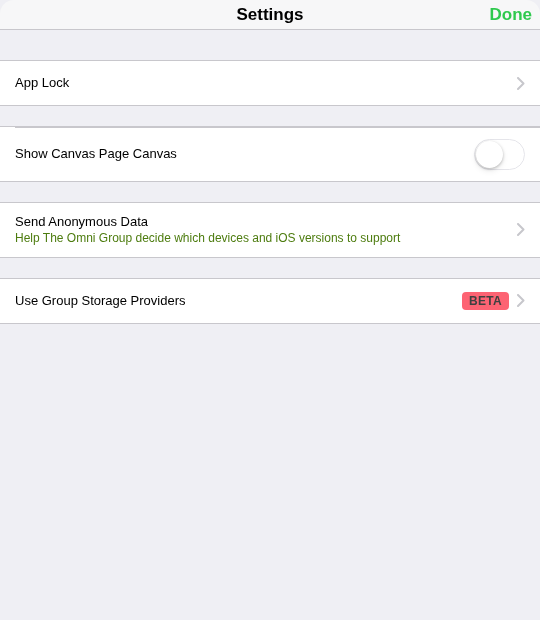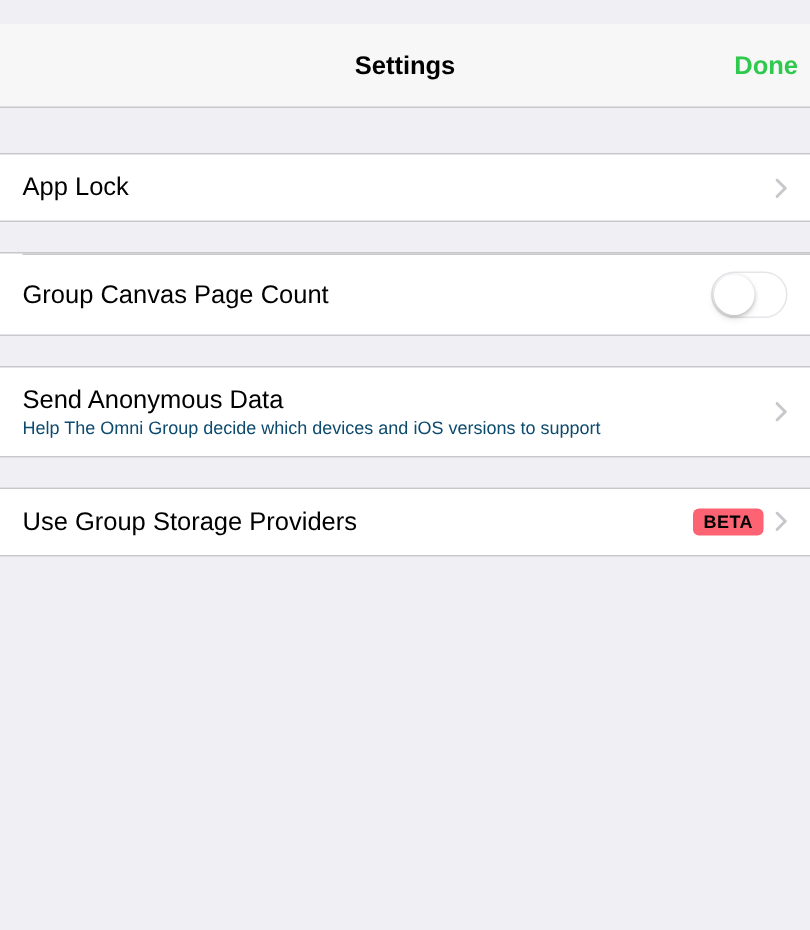--- a/index.html
+++ b/index.html
@@ -11,28 +11,27 @@
     }
     body {
       width: 540px;
       height: 620px;
       background: #efeff4;
       border-radius: 14px;
       overflow: hidden;
       position: relative;
     }
     .header {
-      height: 56px;
+      height: 30px;
       background: #f7f7f8;
       border-bottom: 1px solid #c8c7cc;
       display: flex;
       align-items: center;
       justify-content: center;
       position: relative;
-      margin-top: 16px;
     }
     .header-title {
       font-size: 17px;
       font-weight: 600;
       color: #000;
     }
     .done-btn {
       position: absolute;
       right: 8px;
       font-size: 17px;
@@ -62,27 +61,27 @@
       position: relative;
       cursor: pointer;
     }
     .row-main {
       flex: 1;
       display: flex;
       flex-direction: column;
       justify-content: center;
     }
     .row-label {
-      font-size: 17px;
+      font-size: 13px;
       color: #000;
       line-height: 1.25;
     }
     .row-sublabel {
       font-size: 12px;
-      color: #0c4a6e;
+      color: #4d7c0f;
       margin-top: 1px;
       line-height: 1.2;
     }
     .chevron {
       flex-shrink: 0;
       display: flex;
       align-items: center;
       margin-left: 8px;
     }
     .chevron svg {
@@ -123,21 +122,21 @@
       box-shadow: 0 1px 3px rgba(0,0,0,0.25), 0 3px 6px rgba(0,0,0,0.08);
     }
     .switch.on .switch-knob {
       right: 2px;
     }
     .switch.off .switch-knob {
       left: 2px;
     }
     .badge {
       background: #fd6373;
-      color: #000000;
+      color: #404040;
       font-size: 12px;
       font-weight: 600;
       padding: 2px 7px;
       border-radius: 4px;
       margin-left: 8px;
       flex-shrink: 0;
       letter-spacing: 0.3px;
     }
   </style>
 </head>
@@ -164,21 +163,21 @@
       </div>
     </div>
   </div>
 
   <div class="spacer-sm"></div>
 
   <div class="group">
     <div class="sep"></div>
     <div class="row">
       <div class="row-main">
-        <div class="row-label">Group Canvas Page Count</div>
+        <div class="row-label">Show Canvas Page Canvas</div>
       </div>
       <div class="switch off">
         <div class="switch-track"></div>
         <div class="switch-knob"></div>
       </div>
     </div>
   </div>
 
   <div class="spacer-sm"></div>
 

